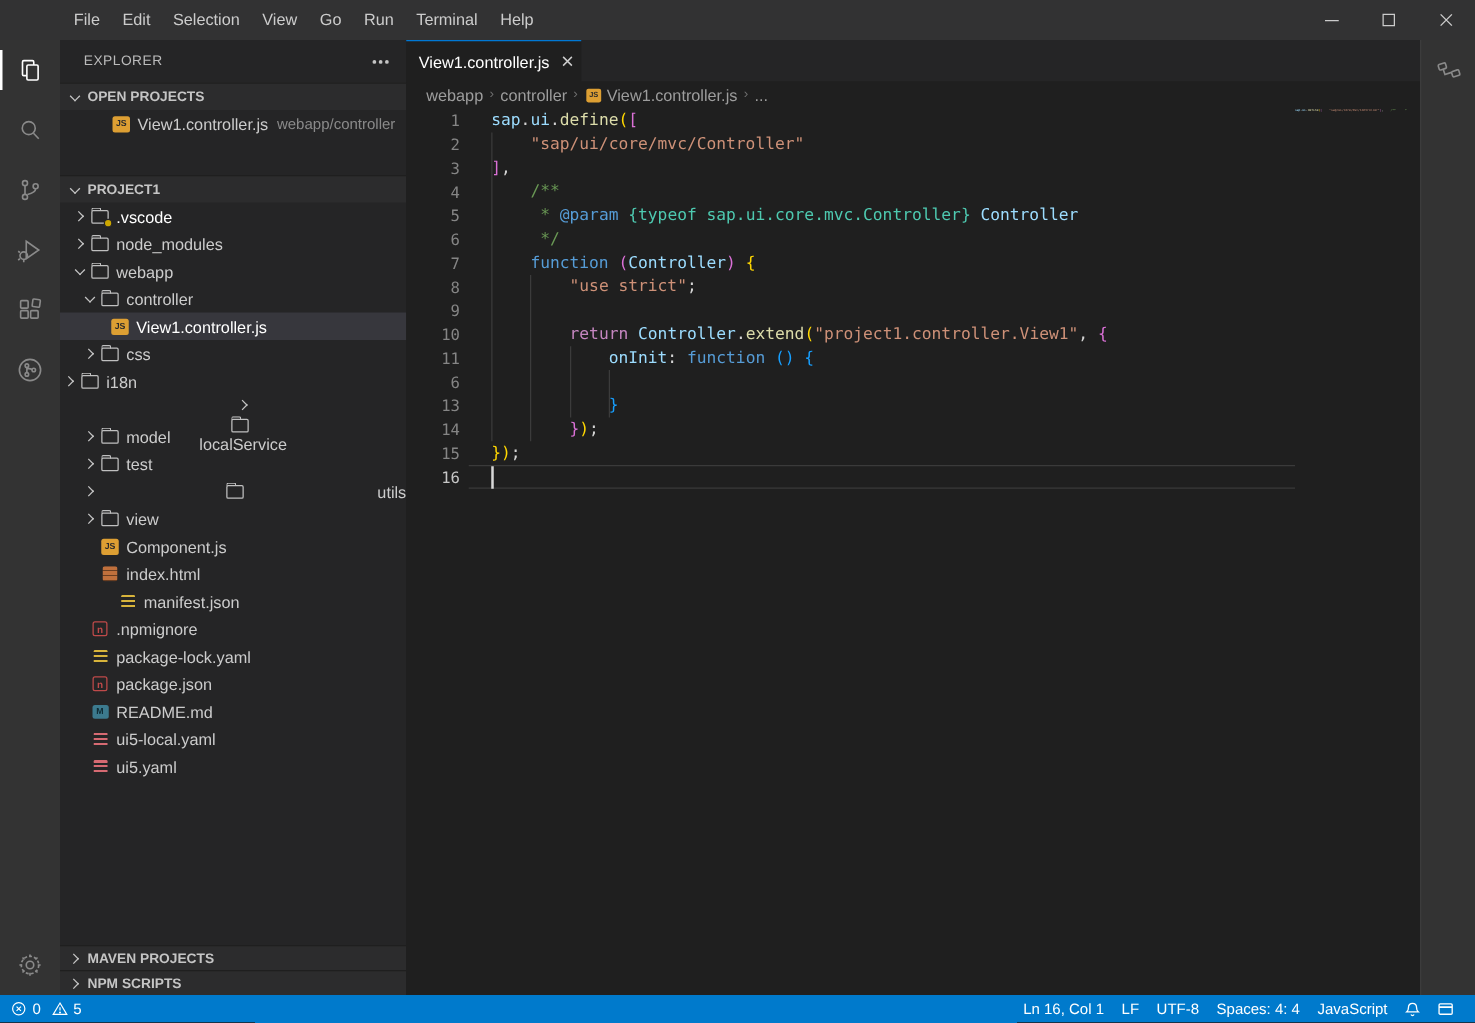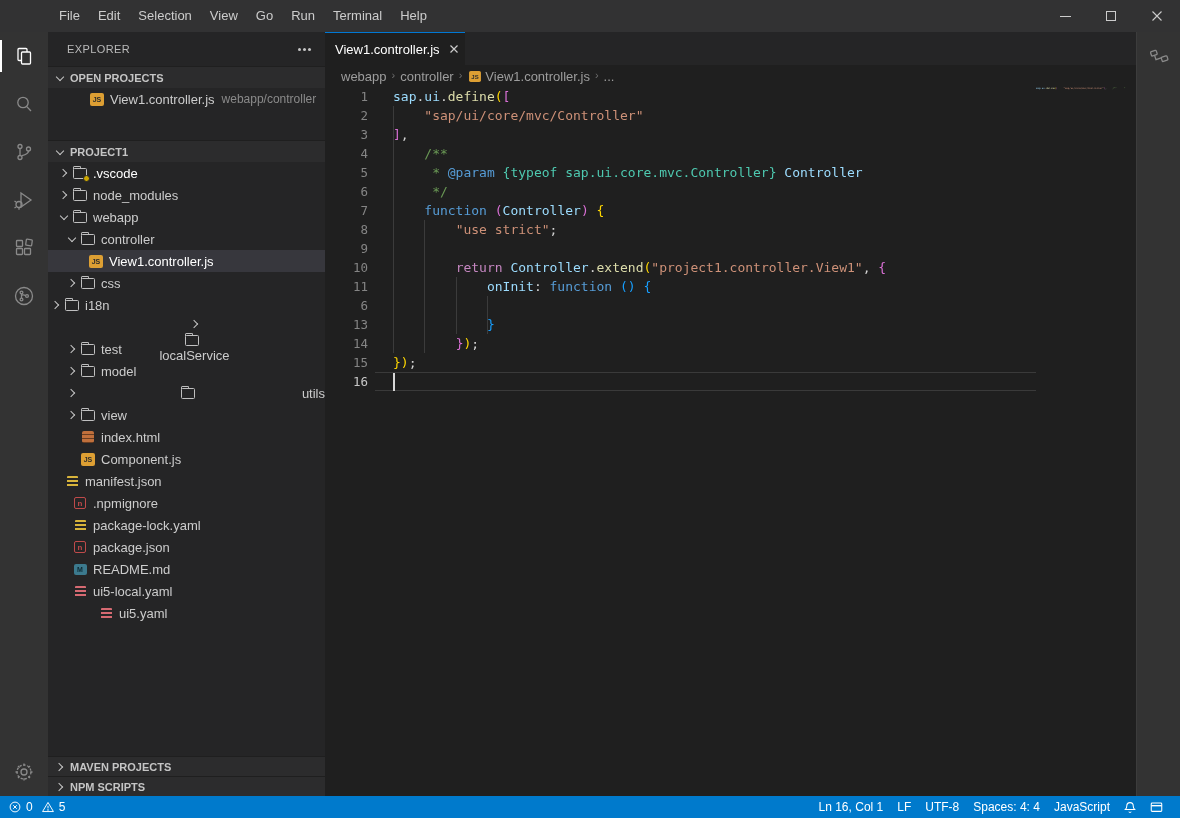--- a/index.html
+++ b/index.html
@@ -284,58 +284,58 @@
           <span class="fi fi-folder">
             <i></i>
           </span>
           <span class="label">localService</span>
         </span>
         <span class="tree-item" style="padding-left: 16px;">
           <span class="chev"></span>
           <span class="fi fi-folder">
             <i></i>
           </span>
+          <span class="label">model</span>
+        </span>
+        <span class="tree-item" style="padding-left: 16px;">
+          <span class="chev"></span>
+          <span class="fi fi-folder">
+            <i></i>
+          </span>
           <span class="label">test</span>
         </span>
-        <span class="tree-item" style="padding-left: 16px;">
-          <span class="chev"></span>
-          <span class="fi fi-folder">
-            <i></i>
-          </span>
-          <span class="label">model</span>
-        </span>
         <span class="tree-item" style="padding-left: 16px; justify-content: space-between;">
           <span class="chev"></span>
           <span class="fi fi-folder">
             <i></i>
           </span>
           <span class="label">utils</span>
         </span>
         <span class="tree-item" style="padding-left: 16px;">
           <span class="chev"></span>
           <span class="fi fi-folder">
             <i></i>
           </span>
           <span class="label">view</span>
-        </span>
-        <span class="tree-item" style="padding-left: 16px;">
-          <span class="chev none"></span>
-          <span class="fi fi-html">
-            <i></i>
-          </span>
-          <span class="label">index.html</span>
         </span>
         <span class="tree-item" style="padding-left: 16px;">
           <span class="chev none"></span>
           <span class="fi fi-js">
             <i>JS</i>
           </span>
           <span class="label">Component.js</span>
         </span>
-        <span class="tree-item" style="">
+        <span class="tree-item" style="padding-left: 16px;">
+          <span class="chev none"></span>
+          <span class="fi fi-html">
+            <i></i>
+          </span>
+          <span class="label">index.html</span>
+        </span>
+        <span class="tree-item" style="padding-left: 16px; margin-left: 14px;">
           <span class="chev none"></span>
           <span class="fi fi-json">
             <i></i>
           </span>
           <span class="label">manifest.json</span>
         </span>
         <span class="tree-item" style="padding-left: 8px;">
           <span class="chev none"></span>
           <span class="fi fi-npm">
             <i>n</i>
@@ -363,21 +363,21 @@
           </span>
           <span class="label">README.md</span>
         </span>
         <span class="tree-item" style="padding-left: 8px;">
           <span class="chev none"></span>
           <span class="fi fi-yaml">
             <i></i>
           </span>
           <span class="label">ui5-local.yaml</span>
         </span>
-        <span class="tree-item" style="padding-left: 8px; margin-left: 26px;">
+        <span class="tree-item" style="padding-left: 8px;">
           <span class="chev none"></span>
           <span class="fi fi-yaml">
             <i></i>
           </span>
           <span class="label">ui5.yaml</span>
         </span>
       </div>
     <div class="bottom-sections" id="bottom-sections">
         <span class="section-header">
           <span class="chev"></span>

